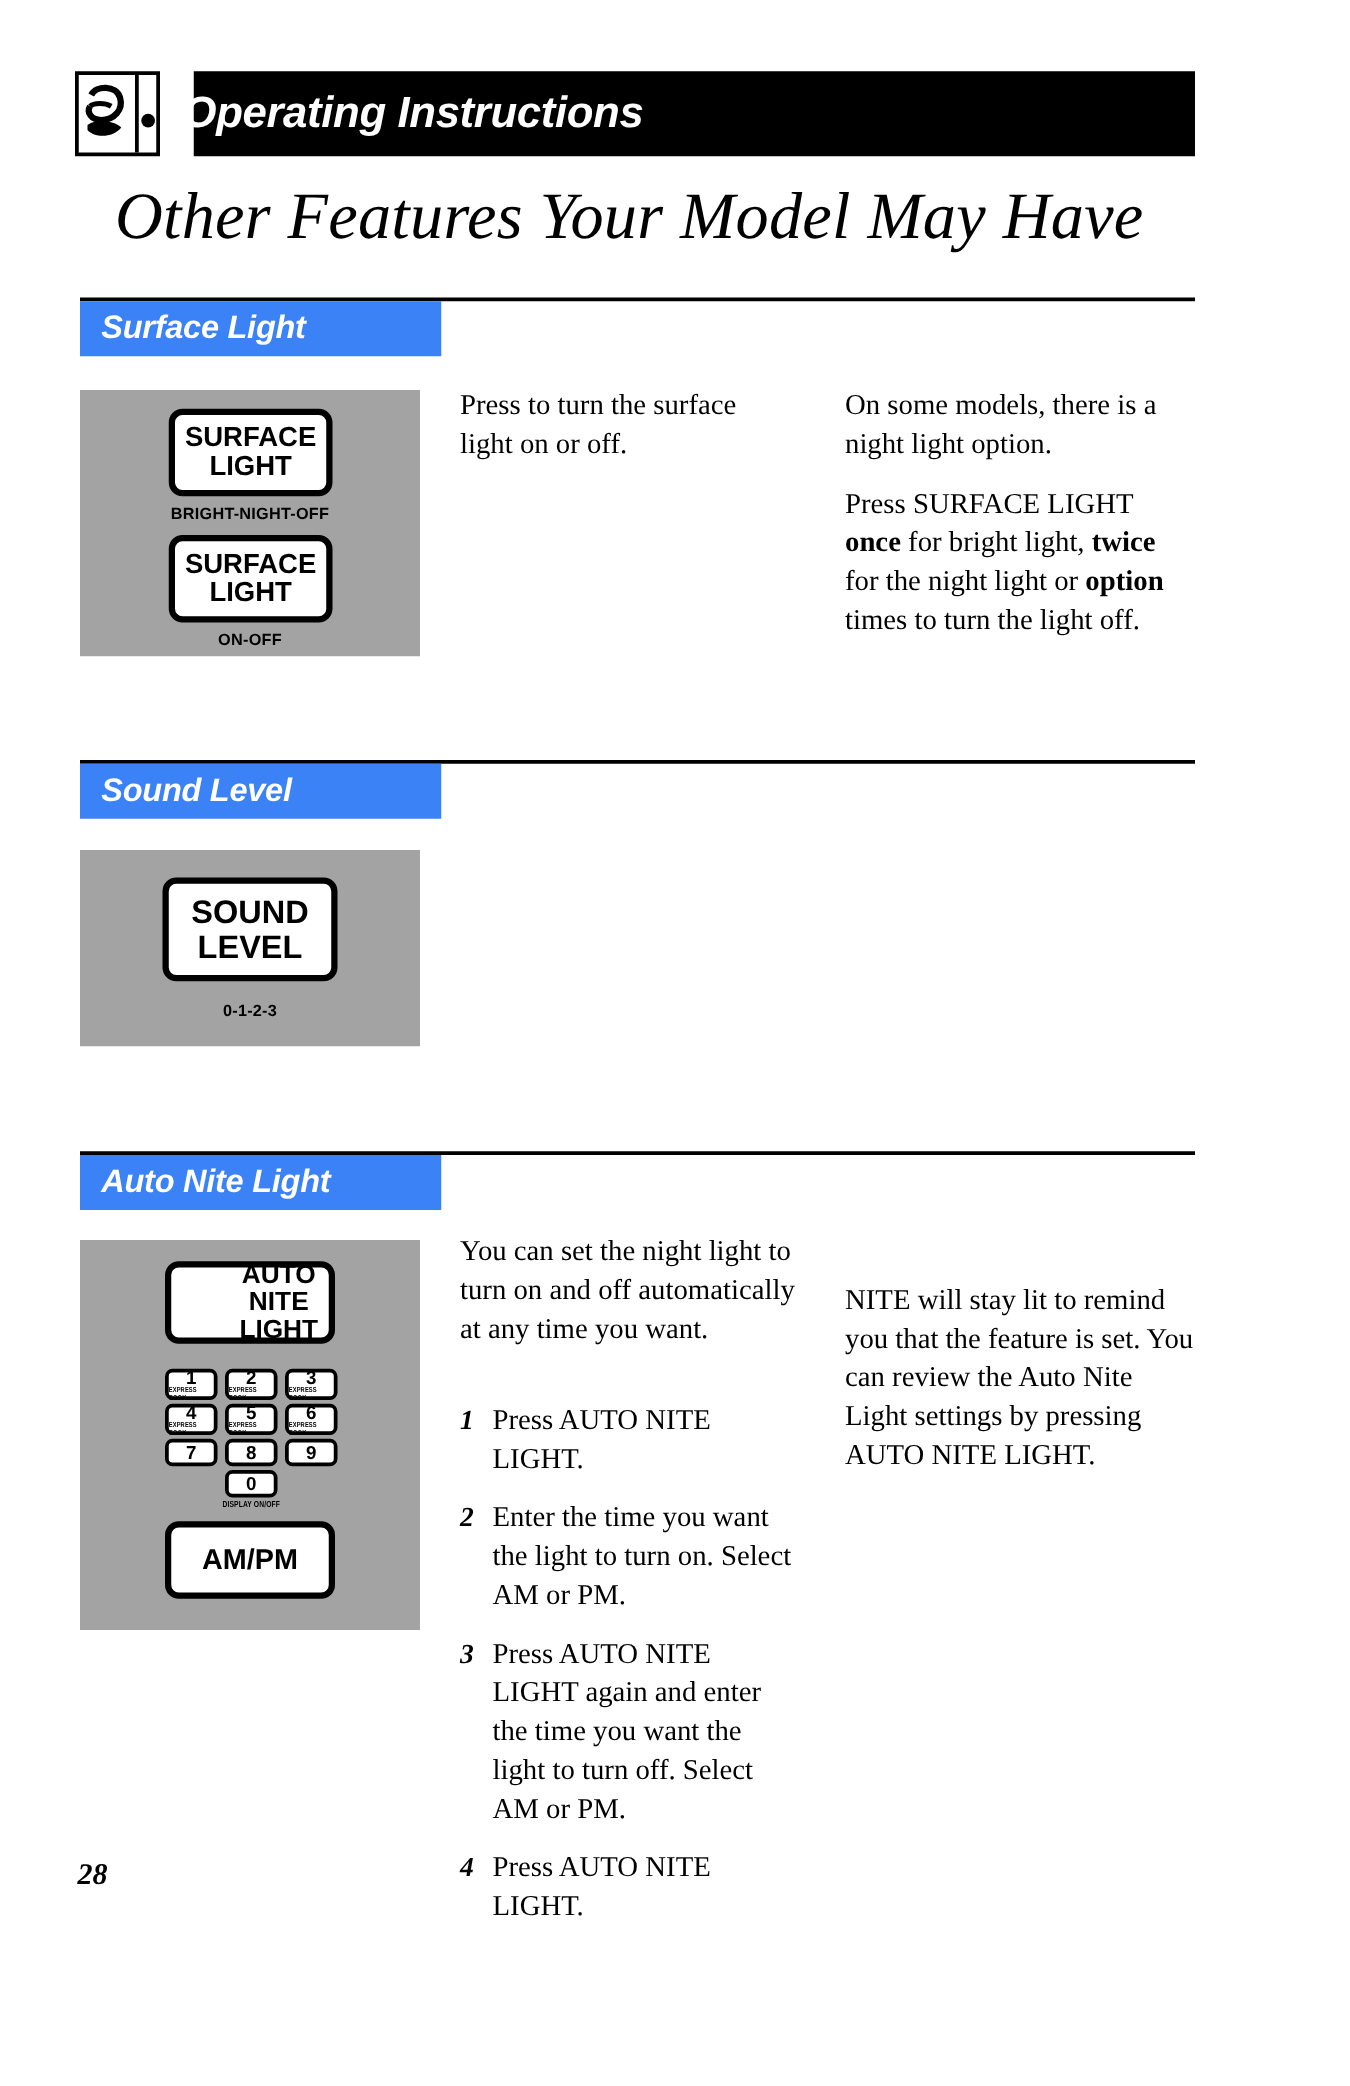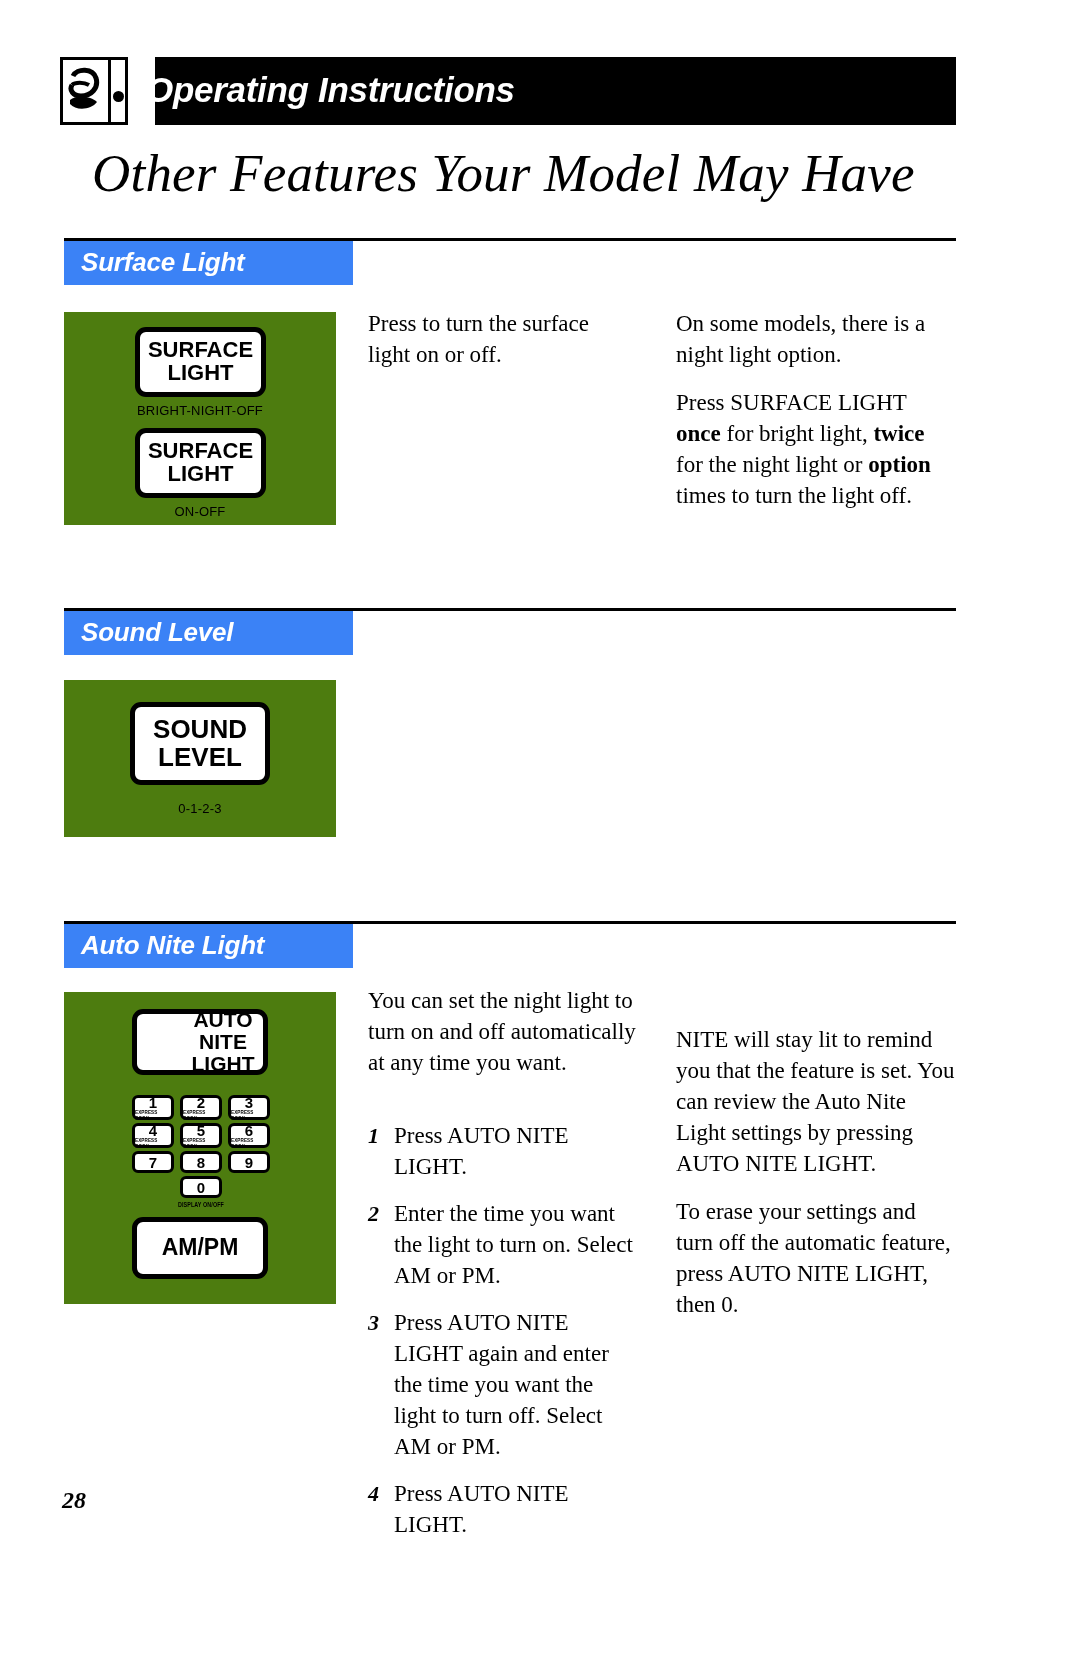--- a/index.html
+++ b/index.html
@@ -135,21 +135,21 @@
     font-weight: bold;
     font-style: italic;
     font-size: 26px;
     letter-spacing: -0.2px;
     white-space: nowrap;
   }
 
   
   .panel {
     position: absolute;
-    background: #4d7c0f;
+    background: #a3a3a3;
   }
   .key {
     position: absolute;
     background: #fff;
     border: 5px solid #000;
     border-radius: 11px;
     box-sizing: border-box;
     display: flex;
     flex-direction: column;
     align-items: center;
@@ -158,21 +158,21 @@
     font-weight: bold;
     line-height: 1.04;
     text-align: center;
   }
   .key-line { display: block; }
   .key-caption {
     position: absolute;
     width: 100%;
     text-align: center;
     font-family: "Liberation Sans", sans-serif;
-    font-weight: normal;
+    font-weight: bold;
     font-size: 13px;
     letter-spacing: 0.2px;
   }
 
   
   .numpad {
     position: absolute;
   }
   .numkey {
     position: absolute;
@@ -401,18 +401,17 @@
       <span>Press AUTO NITE LIGHT again and enter the time you want the light to turn off. Select AM or PM.</span>
     </div>
     <div class="step">
       <span class="num">4</span>
       <span>Press AUTO NITE LIGHT.</span>
     </div>
   </div>
 
   <div class="col" style="left:676px; top:985px; width:282px;margin-top:39px;">
     <p>NITE will stay lit to remind you that the feature is set. You can review the Auto Nite Light settings by pressing AUTO NITE LIGHT.</p>
-    <p>To erase your settings and turn off the automatic feature, press AUTO NITE LIGHT, then 0.</p>
   </div>
 
   <div class="page-number">28</div>
 
 </div>
 
 </body></html>

